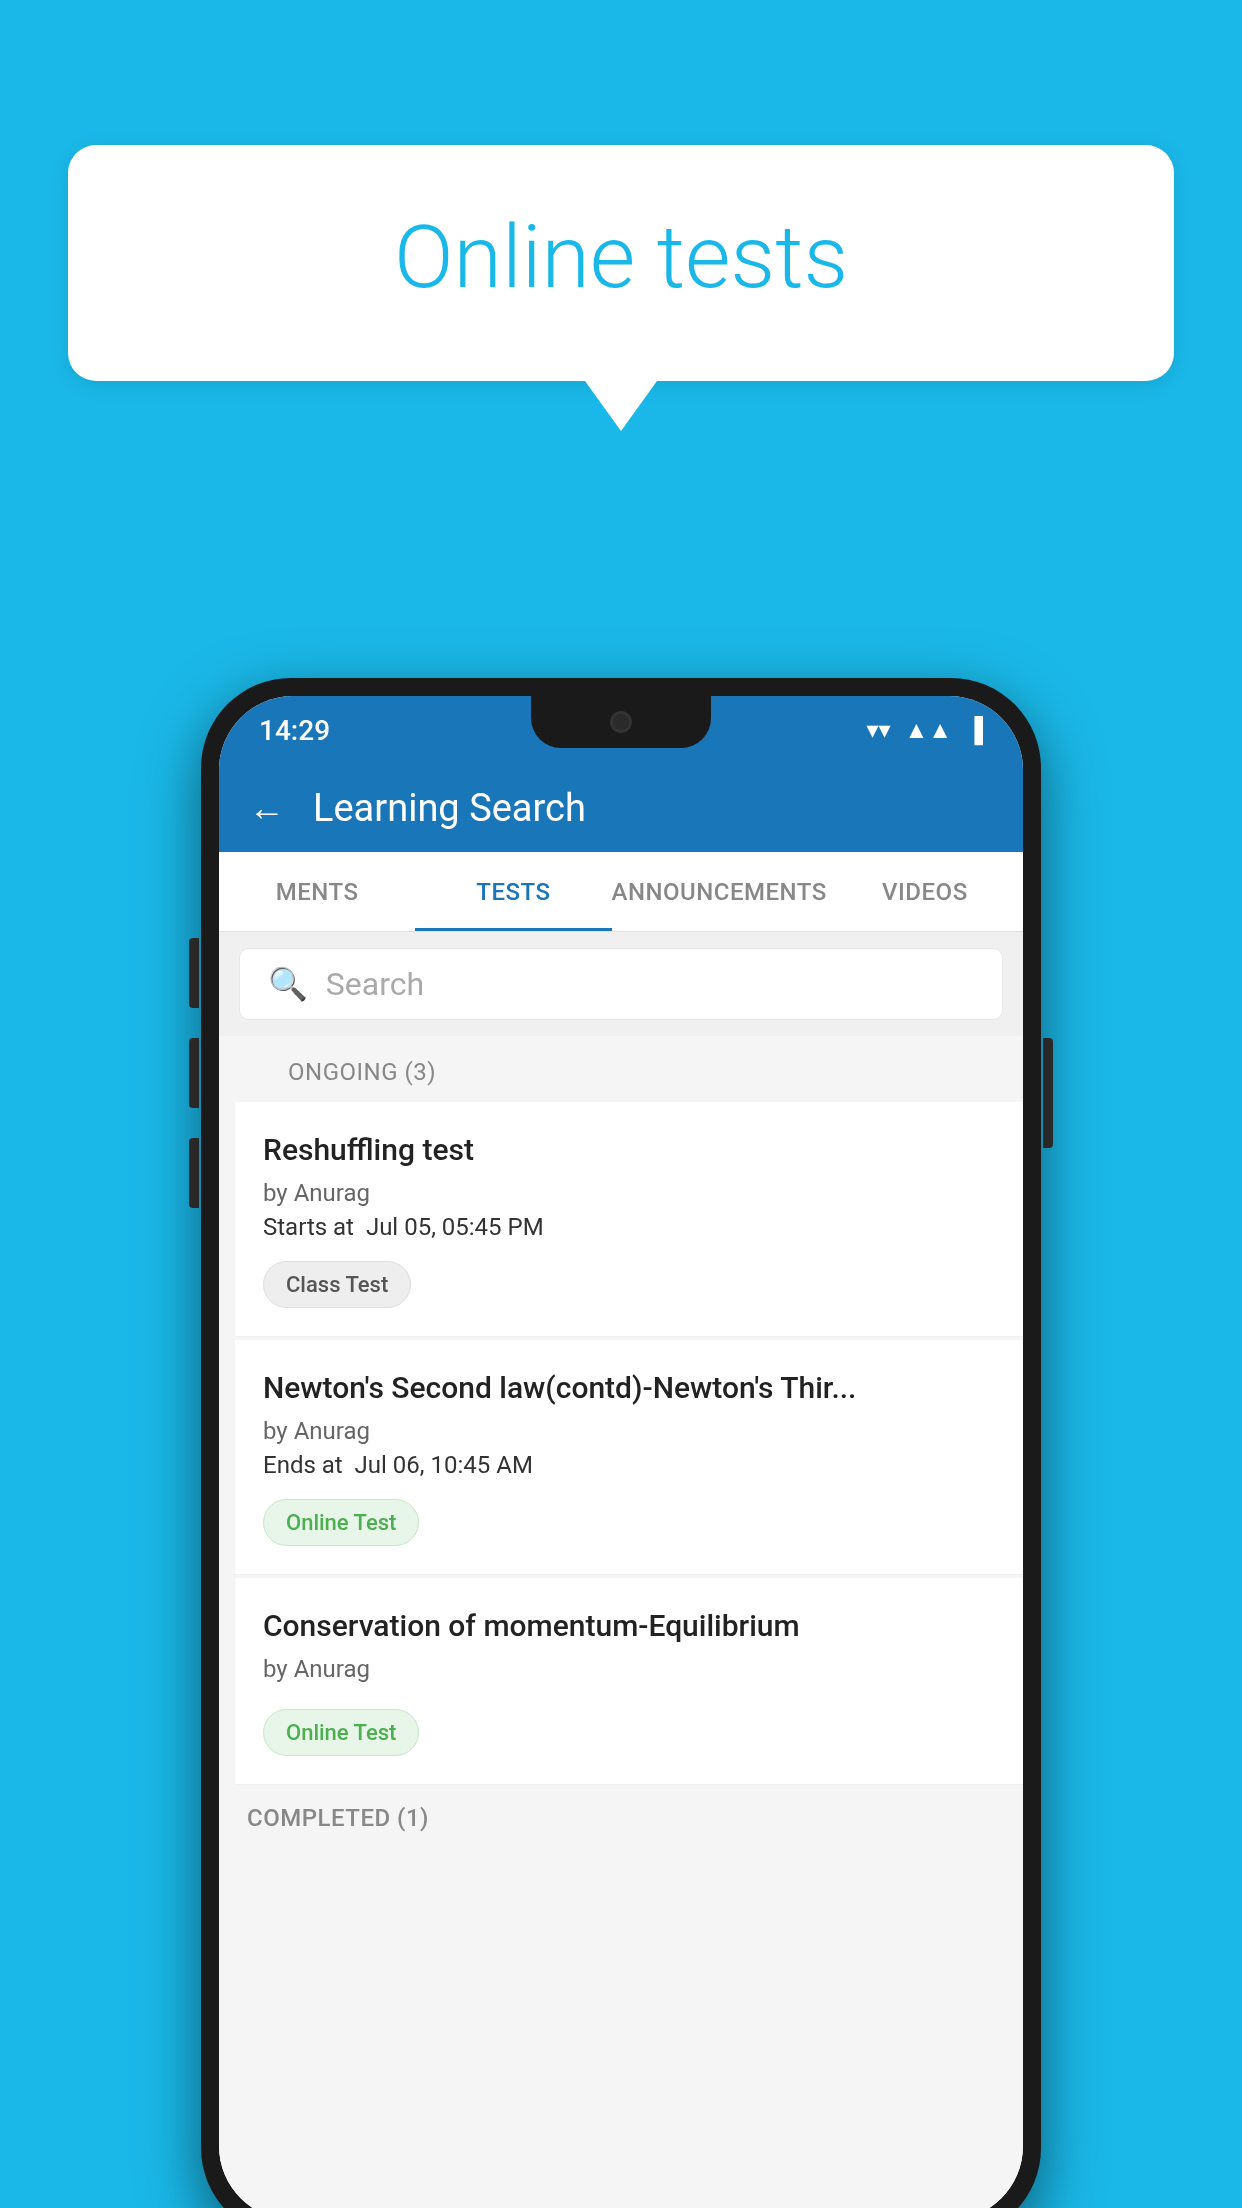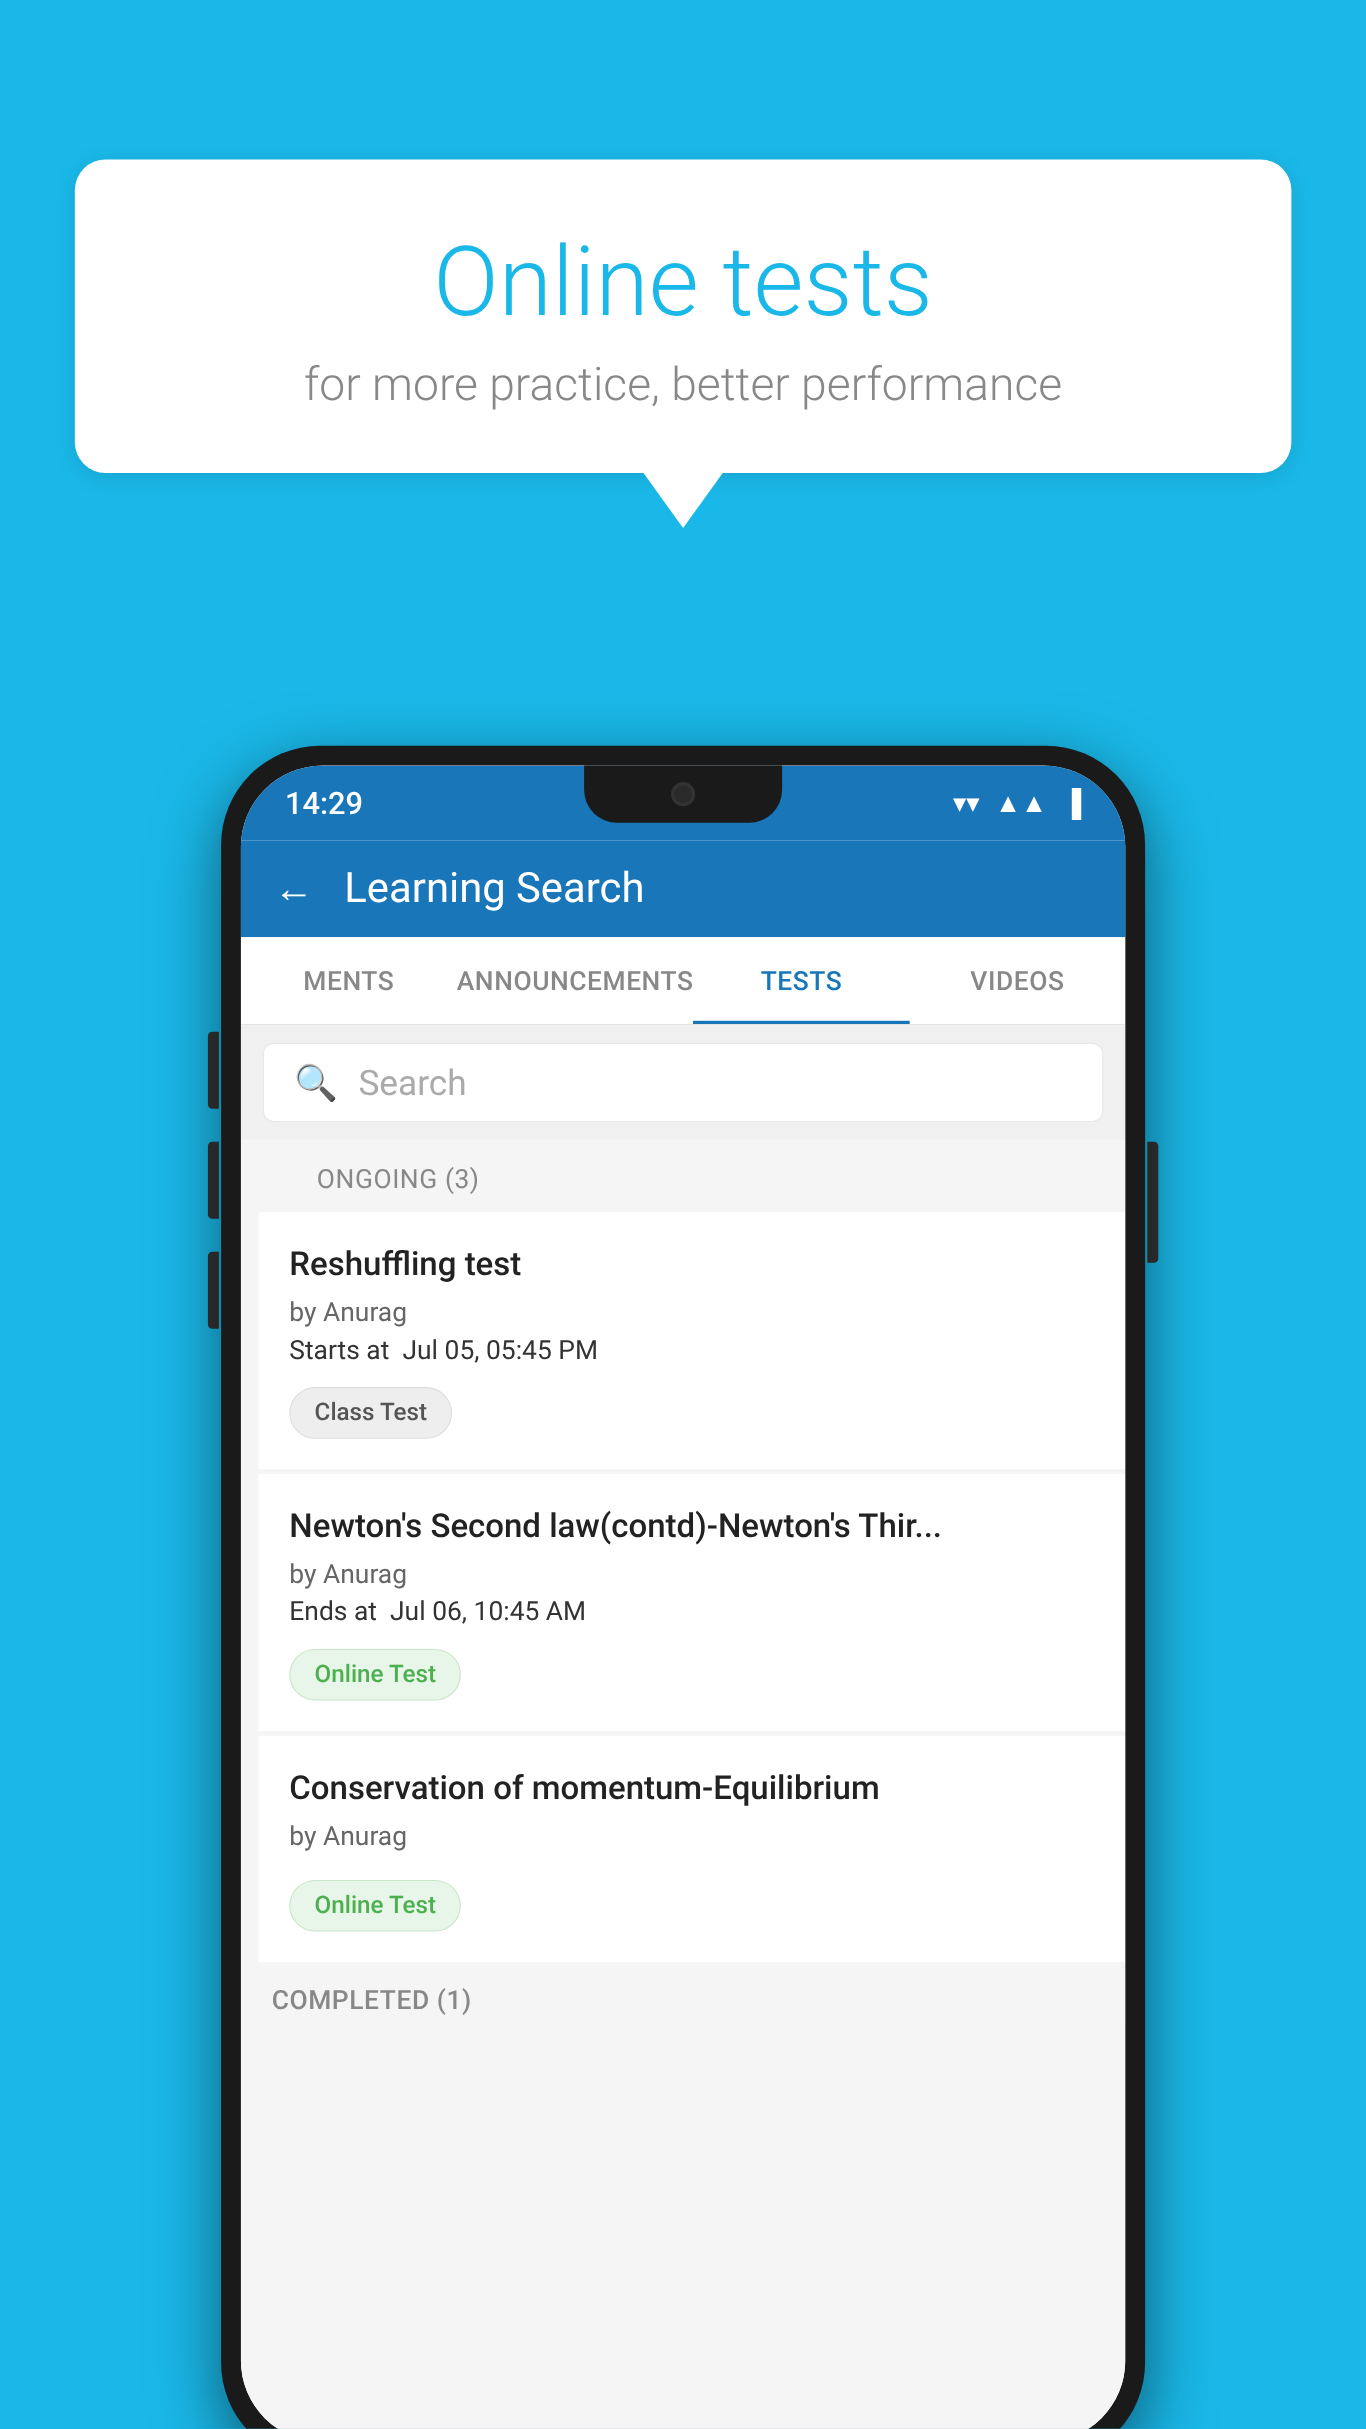--- a/index.html
+++ b/index.html
@@ -359,21 +359,20 @@
     }
   </style>
 </head>
 <body>
 
 <div style="width:100%;height:100%;position:absolute;top:0;left:0;background:#1ab8e8;"></div>
 
 <div class="speech-bubble-container">
   <div class="speech-bubble">
     <div class="speech-bubble-title">Online tests</div>
-    <div class="speech-bubble-subtitle">for more practice, better performance</div>
   </div>
   <div class="speech-bubble-arrow"></div>
 </div>
 
 <div class="phone-container">
 
   <div class="side-btn-left"></div>
   <div class="side-btn-left2"></div>
   <div class="side-btn-left3"></div>
   <div class="side-btn-right"></div>
@@ -400,25 +399,25 @@
 
       <div class="app-header">
         <span class="back-arrow">←</span>
         <span class="app-title">Learning Search</span>
       </div>
 
       <div class="tabs-container">
         <div class="tab">
           <span>MENTS</span>
         </div>
+        <div class="tab active">
+          <span>TESTS</span>
+        </div>
         <div class="tab">
           <span>ANNOUNCEMENTS</span>
-        </div>
-        <div class="tab active">
-          <span>TESTS</span>
         </div>
         <div class="tab">
           <span>VIDEOS</span>
         </div>
       </div>
 
       <div class="search-container">
         <div class="search-bar">
           <span style="color:#aaa;font-size:32px;">🔍</span>
           <span class="search-placeholder">Search</span>

